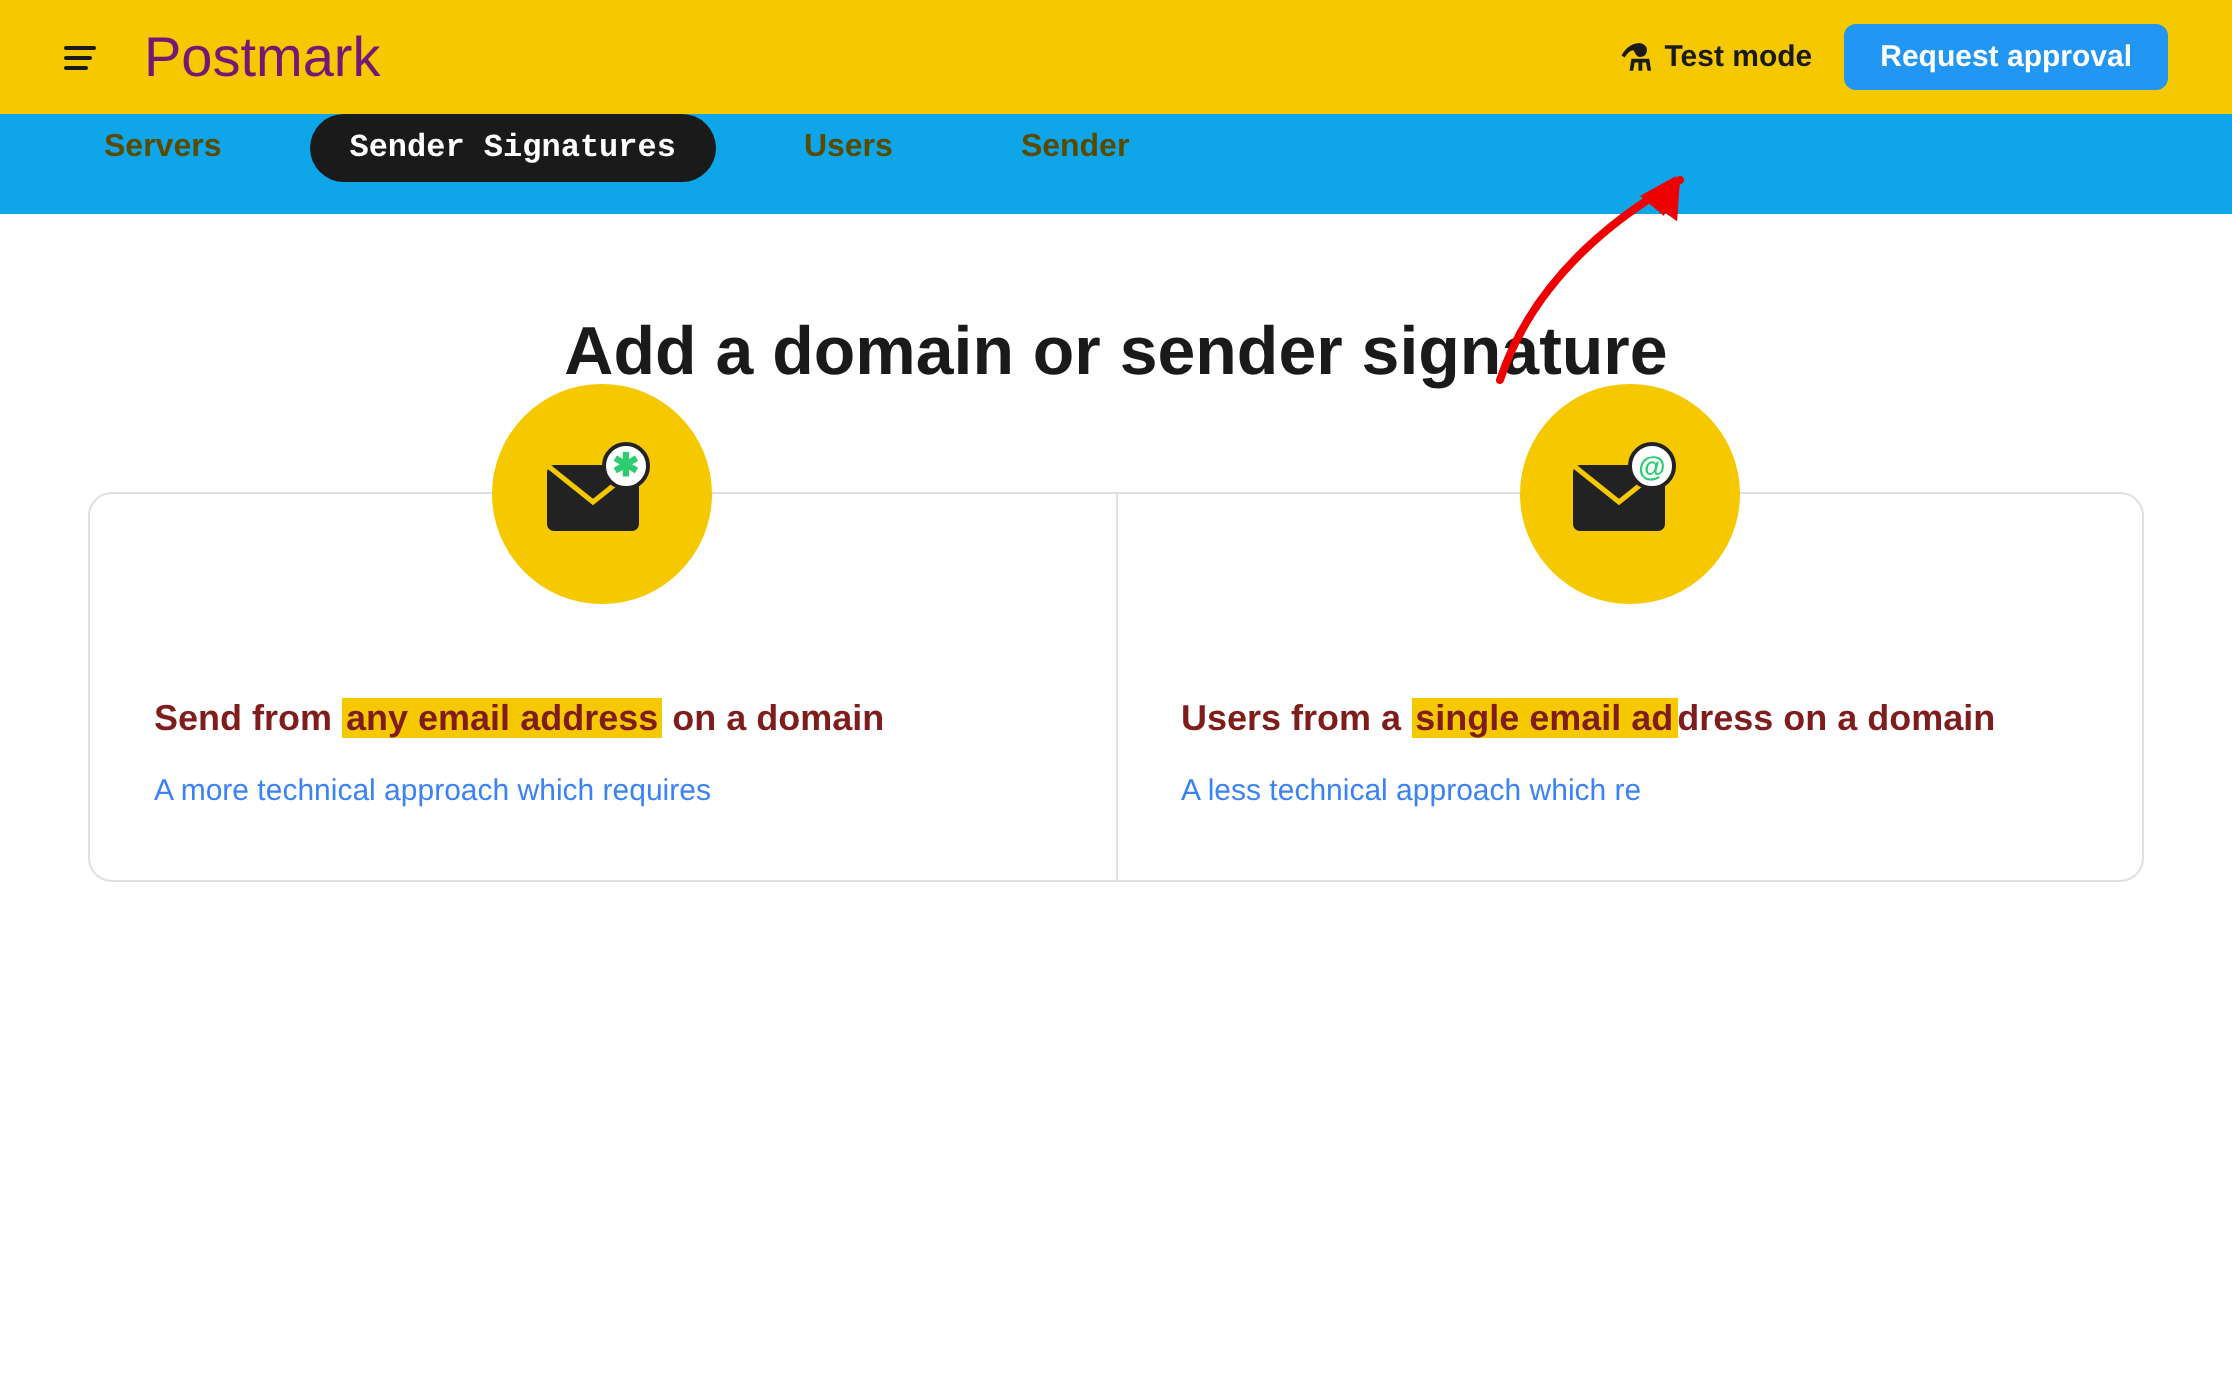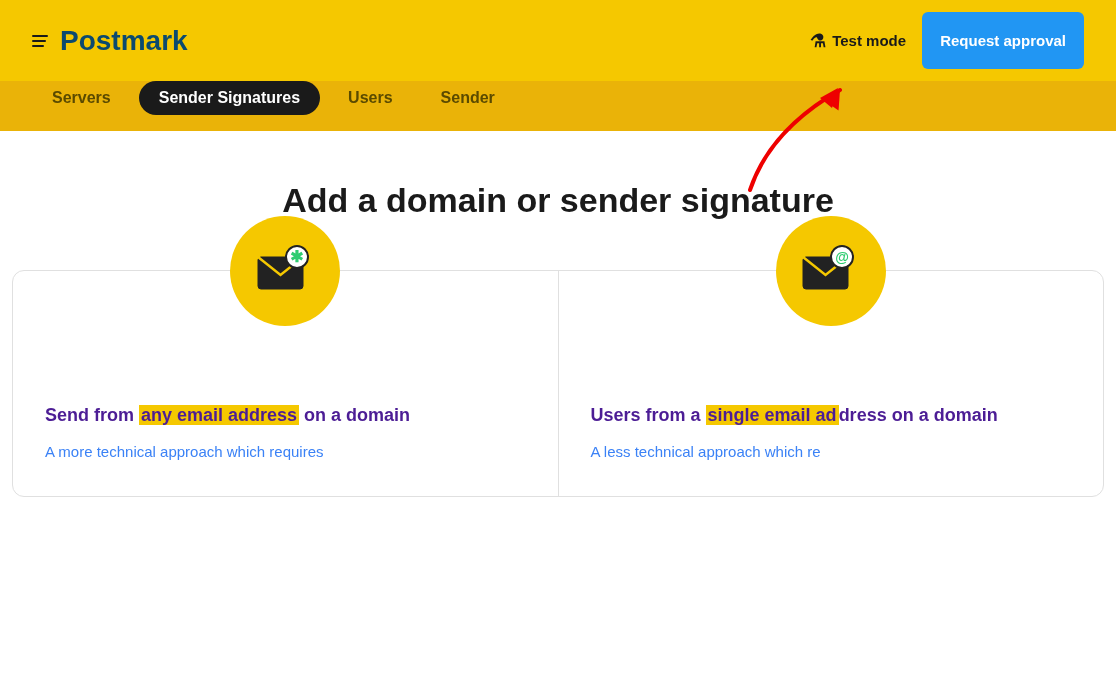--- a/index.html
+++ b/index.html
@@ -7,69 +7,70 @@
 
     
     .header {
       background-color: #F5C800;
       padding: 12px 32px;
       display: flex;
       align-items: center;
       justify-content: space-between;
     }
     .header-left { display: flex; align-items: center; }
-    .logo { display: flex; align-items: center; gap: 8px; font-size: 28px; font-weight: 700; color: #0c4a6e; text-decoration: none; }
+    .logo { display: flex; align-items: center; gap: 20px; font-size: 28px; font-weight: 400; color: #701a75; text-decoration: none; }
     .logo-lines { display: flex; flex-direction: column; gap: 3px; margin-right: 4px; }
     .logo-line { height: 2px; background: #1a1a1a; border-radius: 1px; }
     .logo-line:nth-child(1) { width: 16px; }
     .logo-line:nth-child(2) { width: 14px; }
     .logo-line:nth-child(3) { width: 12px; }
 
     .header-right { display: flex; align-items: center; gap: 16px; }
     .test-mode { display: flex; align-items: center; gap: 6px; font-weight: 600; color: #1a1a1a; font-size: 15px; }
     .flask-icon { font-size: 18px; }
     .request-approval-btn {
       background-color: #2196F3;
       color: white;
       border: none;
       border-radius: 6px;
-      padding: 20px 18px;
+      padding: 8px 18px;
       font-size: 15px;
       font-weight: 700;
       cursor: pointer;
       white-space: nowrap;
     }
 
     
     .nav {
-      background-color: #eab308;
+      background-color: #0ea5e9;
       padding: 0 32px 16px;
       display: flex;
       align-items: center;
-      gap: 8px;
+      gap: 24px;
       position: relative;
     }
     .nav-item {
       padding: 8px 20px;
       font-size: 16px;
       font-weight: 700;
       color: #5a4a00;
       cursor: pointer;
       text-decoration: none;
       border-radius: 30px;
     }
     .nav-item.active {
       background-color: #1a1a1a;
       color: #ffffff;
+      font-family: Liberation Mono, monospace;
     }
 
     
     .main {
       background-color: #ffffff;
-      padding: 50px 12px 40px;
+      padding: 50px 44px 40px;
     }
     .main-title {
       text-align: center;
       font-size: 34px;
       font-weight: 800;
       color: #1a1a1a;
       margin-bottom: 50px;
     }
 
     
@@ -108,23 +109,23 @@
     }
 
     .card-icon-circle svg {
       width: 65px;
       height: 65px;
     }
 
     .card-title {
       font-size: 18px;
       font-weight: 700;
-      color: #4c1d95;
+      color: #7f1d1d;
       margin-bottom: 12px;
-      margin-top: 92px;
+      margin-top: 60px;
       line-height: 1.4;
     }
 
     .highlight {
       background-color: #F5C800;
       padding: 0 2px;
     }
 
     .card-desc {
       font-size: 15px;

